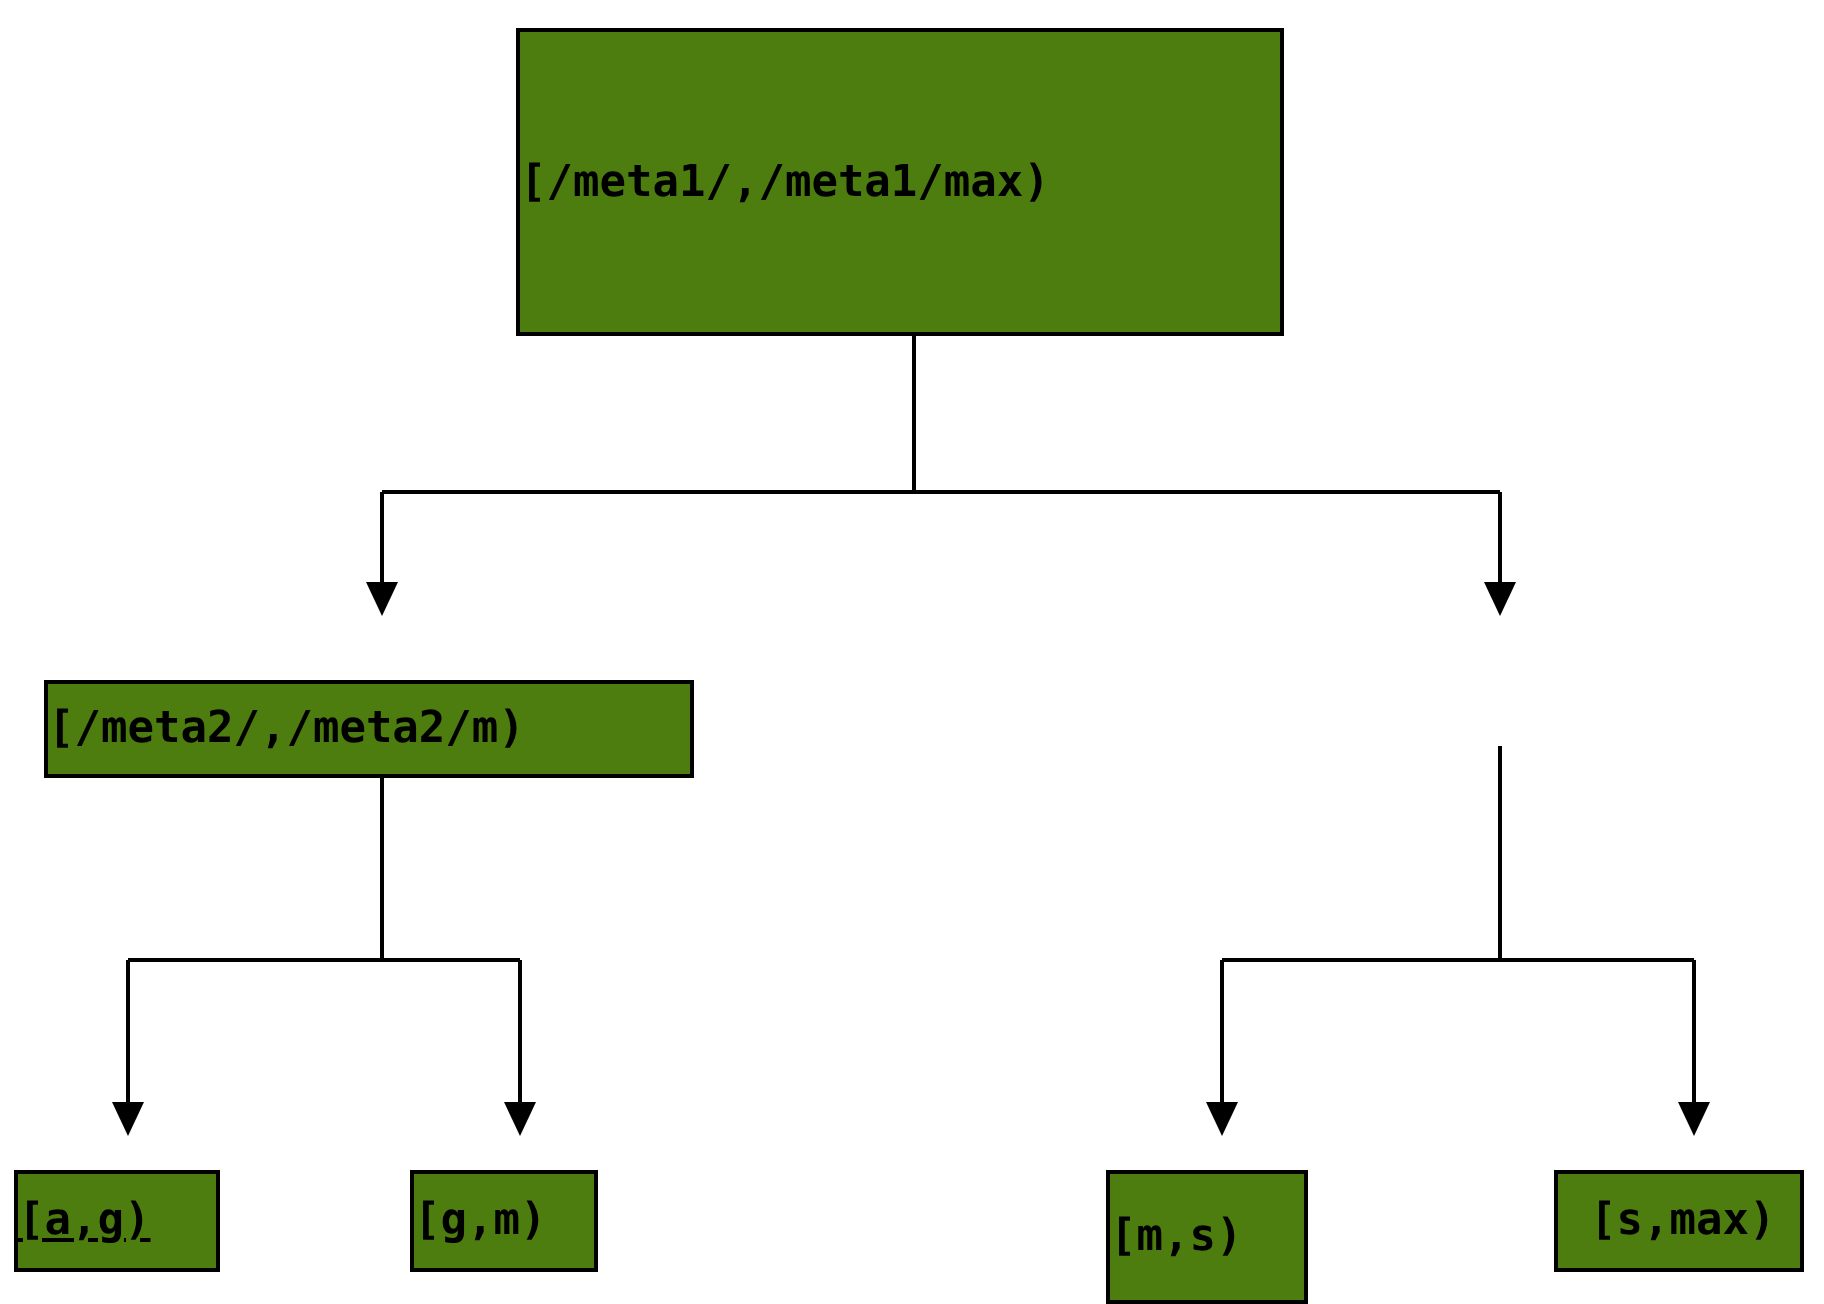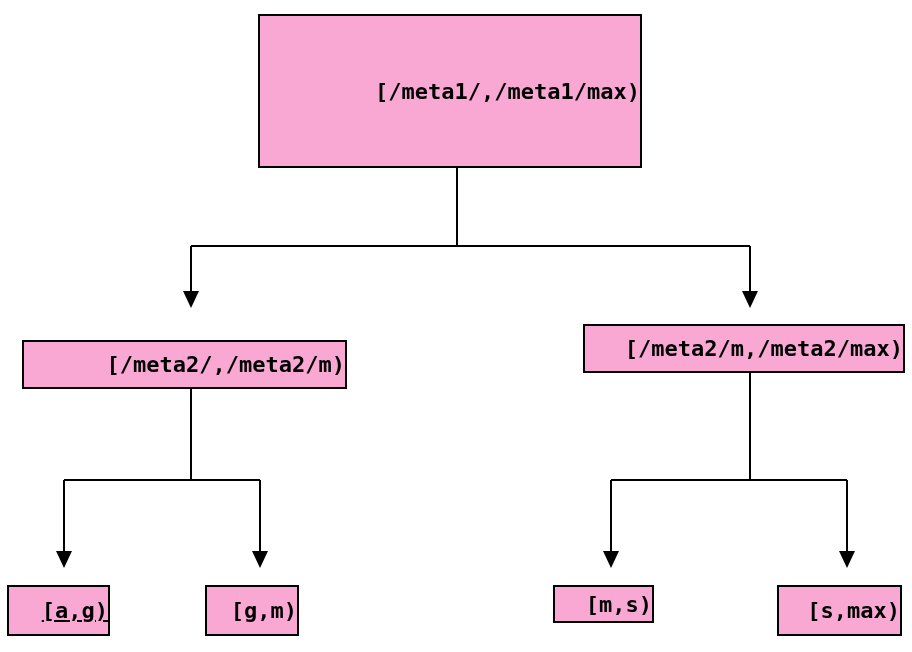--- a/index.html
+++ b/index.html
@@ -13,37 +13,37 @@
     overflow: hidden;
   }
   #connector-layer {
     position: absolute;
     left: 0; top: 0;
     width: 912px; height: 652px;
   }
   .node {
     position: absolute;
     border: 2px solid #000000;
-    background: #f9a8d4;
+    background: #4d7c0f;
     display: flex;
     align-items: center;
-    justify-content: flex-end;
+    justify-content: flex-start;
     font-size: 22px;
     font-weight: bold;
     color: #000000;
     white-space: nowrap;
   }
   
   #node-root        { left: 258px; top: 14px;  width: 384px; height: 154px; }
   #node-meta2-left  { left: 22px;  top: 340px; width: 325px; height: 49px;  }
   #node-meta2-right { left: 583px; top: 324px; width: 322px; height: 49px;  }
   #node-leaf-ag     { left: 7px;   top: 585px; width: 103px; height: 51px; text-decoration: underline;  }
   #node-leaf-gm     { left: 205px; top: 585px; width: 94px;  height: 51px;  }
-  #node-leaf-ms     { left: 553px; top: 585px; width: 101px; height: 38px;  }
-  #node-leaf-smax   { left: 777px; top: 585px; width: 125px; height: 51px;  }
+  #node-leaf-ms     { left: 553px; top: 585px; width: 101px; height: 67px;  }
+  #node-leaf-smax   { left: 777px; top: 585px; width: 125px; height: 51px; padding-left: 16px;  }
 </style>
 </head>
 <body>
 
 <div id="canvas">
 
   <svg id="connector-layer" viewBox="0 0 912 652" xmlns="http://www.w3.org/2000/svg">
     <g stroke="#000000" stroke-width="2" fill="none">
 
       <path d="M457,168 V246"></path>
@@ -72,23 +72,20 @@
   </svg>
 
   <div class="node" id="node-root">
     <span>[/meta1/,/meta1/max)</span>
   </div>
 
   <div class="node" id="node-meta2-left">
     <span>[/meta2/,/meta2/m)</span>
   </div>
 
-  <div class="node" id="node-meta2-right">
-    <span>[/meta2/m,/meta2/max)</span>
-  </div>
 
   <div class="node" id="node-leaf-ag">
     <span>[a,g)</span>
   </div>
 
   <div class="node" id="node-leaf-gm">
     <span>[g,m)</span>
   </div>
 
   <div class="node" id="node-leaf-ms">

